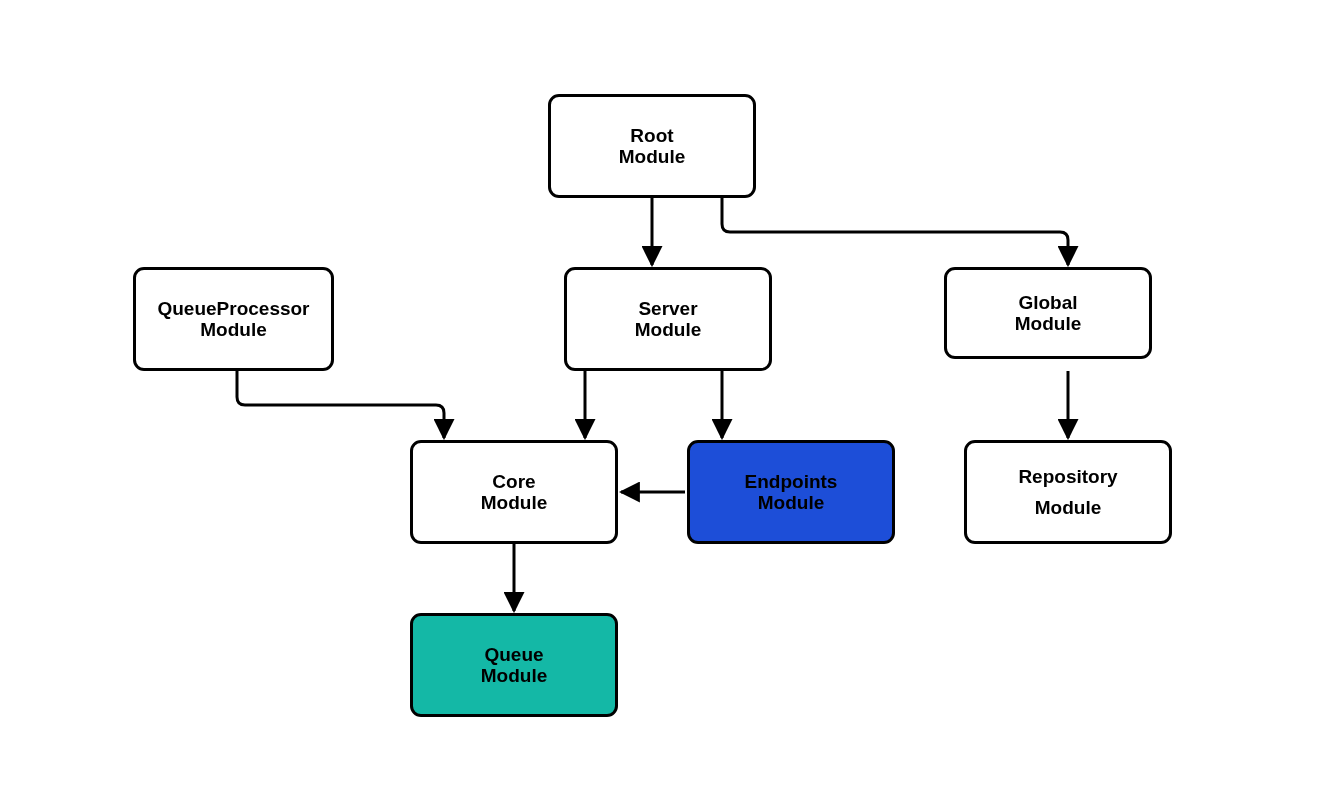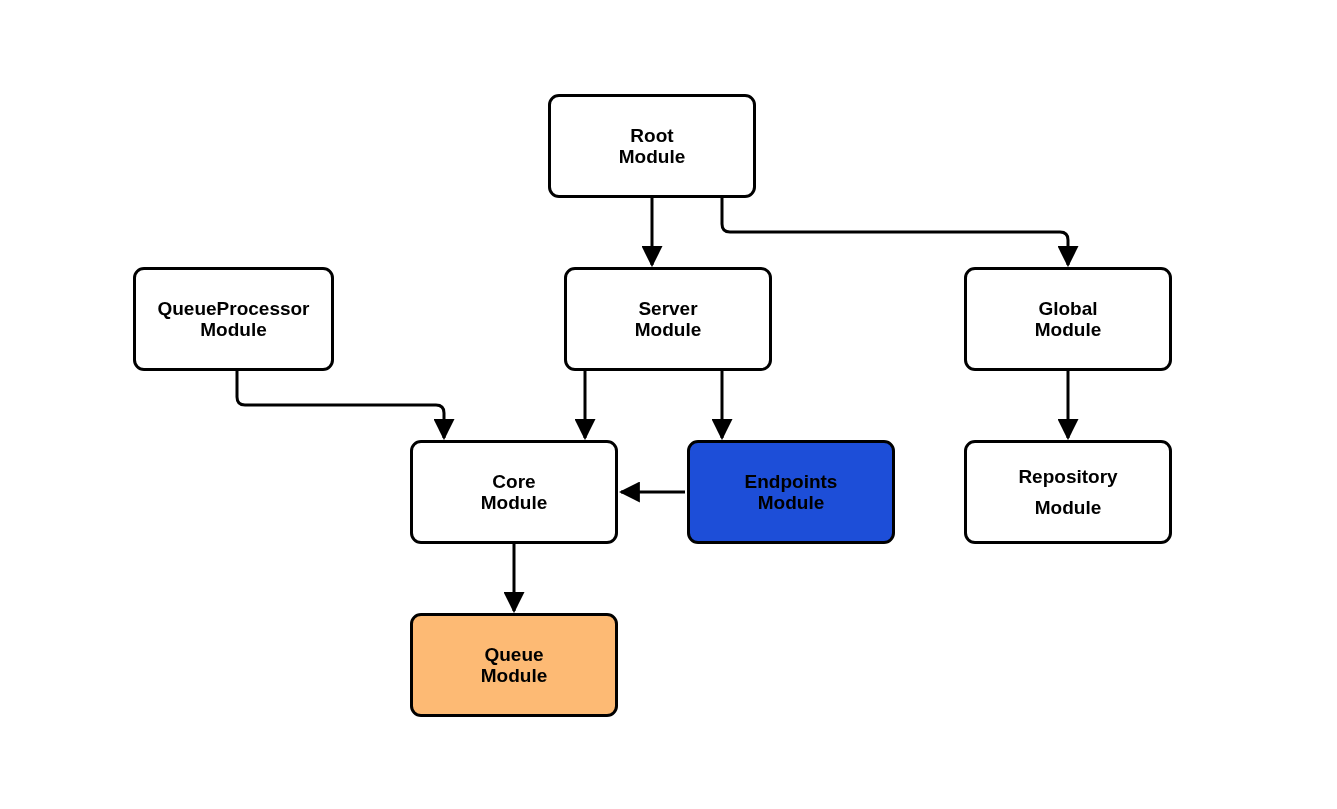--- a/index.html
+++ b/index.html
@@ -76,34 +76,34 @@
         <div class="node-line">Module</div>
       </div>
       <div class="node" style="left: 133px; top: 267px; width: 201px; height: 104px; border-color: rgb(0, 0, 0); background: rgb(255, 255, 255); color: rgb(0, 0, 0);">
         <div class="node-line">QueueProcessor</div>
         <div class="node-line">Module</div>
       </div>
       <div class="node" style="left: 564px; top: 267px; width: 208px; height: 104px; border-color: rgb(0, 0, 0); background: rgb(255, 255, 255); color: rgb(0, 0, 0); text-align: right;">
         <div class="node-line">Server</div>
         <div class="node-line">Module</div>
       </div>
-      <div class="node" style="left: 964px; top: 267px; width: 208px; height: 104px; border-color: rgb(0, 0, 0); background: rgb(255, 255, 255); color: rgb(0, 0, 0);">
+      <div class="node" style="left: 944px; top: 267px; width: 208px; height: 92px; border-color: rgb(0, 0, 0); background: rgb(255, 255, 255); color: rgb(0, 0, 0);">
         <div class="node-line">Global</div>
         <div class="node-line">Module</div>
       </div>
       <div class="node" style="left: 410px; top: 440px; width: 208px; height: 104px; border-color: rgb(0, 0, 0); background: rgb(255, 255, 255); color: rgb(0, 0, 0);">
         <div class="node-line">Core</div>
         <div class="node-line">Module</div>
       </div>
       <div class="node" style="left: 687px; top: 440px; width: 208px; height: 104px; border-color: rgb(0, 0, 0); background: #1d4ed8; color: rgb(0, 0, 0);">
         <div class="node-line">Endpoints</div>
         <div class="node-line">Module</div>
       </div>
       <div class="node" style="left: 964px; top: 440px; width: 208px; height: 104px; border-color: rgb(0, 0, 0); background: rgb(255, 255, 255); color: rgb(0, 0, 0); gap: 9px;">
         <div class="node-line">Repository</div>
         <div class="node-line">Module</div>
       </div>
-      <div class="node" style="left: 410px; top: 613px; width: 208px; height: 104px; border-color: rgb(0, 0, 0); background: #fdba74; color: rgb(0, 0, 0);">
+      <div class="node" style="left: 410px; top: 613px; width: 208px; height: 104px; border-color: rgb(0, 0, 0); background: #14b8a6; color: rgb(0, 0, 0);">
         <div class="node-line">Queue</div>
         <div class="node-line">Module</div>
       </div>
     </div>
 </div>
 
 </body></html>

